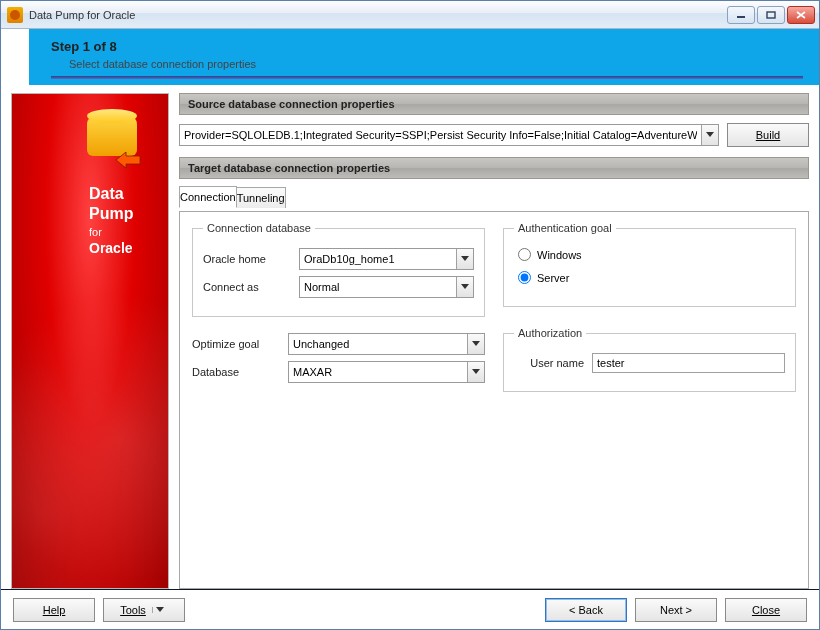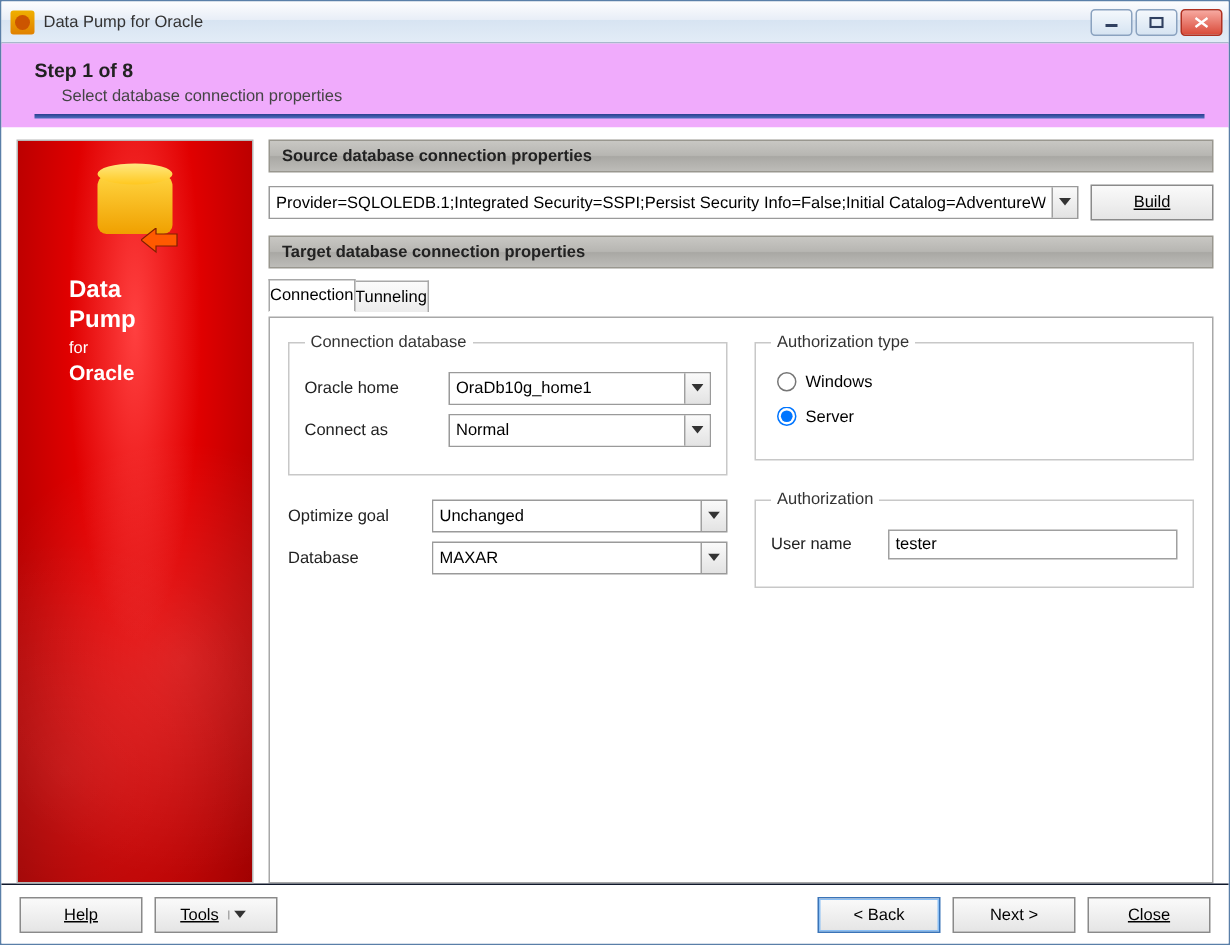--- a/index.html
+++ b/index.html
@@ -9,33 +9,33 @@
 
 .titlebar { height: 28px; background: linear-gradient(#fdfdfe, #e8eef7 45%, #d7e4f2 46%, #e2ecf7); display: flex; align-items: center; padding: 0 4px; border-bottom: 1px solid #a8b8cc; }
 .titlebar .app-icon { width: 16px; height: 16px; margin: 0 6px 0 2px; background: linear-gradient(#f0b000, #e08000); border-radius: 2px; position: relative; }
 .titlebar .app-icon::after { content:''; position:absolute; left:3px; top:3px; width:10px;height:10px;border-radius:50%;background:#cc5500; }
 .titlebar .title { flex: 1; color: #333; }
 .winbtns { display: flex; gap: 2px; }
 .winbtn { width: 28px; height: 18px; border: 1px solid #8aa2bf; border-radius: 3px; background: linear-gradient(#f4f8fc,#d6e4f2); display:flex;align-items:center;justify-content:center; font-size:10px; color:#304060; cursor:pointer;}
 .winbtn.close { background: linear-gradient(#f7a9a0,#d94b3a); border-color:#b03020; color:#fff; font-weight:bold;}
 .winbtn svg { display:block; }
 
-.header { padding: 10px 16px 6px 22px; background:#f0abfc; }
+.header { padding: 10px 16px 6px 22px; background:#0ea5e9;margin-left:28px; }
 .header h1 { font-size: 13px; font-weight: bold; color:#222; }
 .header .subtitle { margin-top: 4px; padding-left: 18px; color:#444; }
 .header-divider { height:3px; background: linear-gradient(#2b3e8f,#5070c0); margin-top:6px; }
 
 .content { flex:1; display:flex; padding: 8px 10px 0 10px; gap: 10px; background:#fff; }
 
 .sidebar { width: 158px; border:1px solid #b8b8b8; background: radial-gradient(ellipse at 50% 25%, #ff4040 0%, #e00000 40%, #a00000 100%); position:relative; overflow:hidden;}
 .sidebar::before { content:''; position:absolute; inset:0; background:
   radial-gradient(circle at 70% 70%, rgba(255,255,255,0.12) 0%, transparent 40%),
   radial-gradient(circle at 20% 85%, rgba(255,255,255,0.08) 0%, transparent 35%);
 }
-.sidebar-inner { position:relative; padding: 22px 0 0 0; text-align:center; }
+.sidebar-inner { position:relative; padding: 22px 0 0 0; text-align:center;margin-left:43px; }
 .db-icon { width:56px; height:56px; margin: 0 auto 12px; position:relative; }
 .db-icon .cyl { width:50px; height:40px; background:linear-gradient(#ffd540,#f0a000); border-radius:8px 8px 6px 6px; margin:0 auto; position:relative; }
 .db-icon .cyl::before { content:''; position:absolute; top:-7px;left:0;right:0;height:14px;background:linear-gradient(#ffe880,#ffc820);border-radius:50%; }
 .db-icon .arrow { position:absolute; right:-2px; bottom:-2px; width:26px;height:22px; }
 .db-icon .arrow svg path { fill:#ff5a00; stroke:#802000; stroke-width:0.8; }
 .brand { color:#fff; font-weight:bold; text-align:left; padding-left:34px; line-height:1.25; }
 .brand .l1 { font-size:16px; }
 .brand .l2 { font-size:16px; }
 .brand .l3 { font-size:11px; font-weight:normal; margin-top:2px;}
 .brand .l4 { font-size:14px; }
@@ -69,21 +69,21 @@
 .form-row label.lab { width:88px; color:#222; }
 .form-row .combo { flex:1; }
 .form-row input.txt { flex:1; height:20px; border:1px solid #a0a0a0; padding:0 4px; }
 
 .radio-row { display:flex; align-items:center; gap:6px; margin:6px 0 10px 4px; }
 .radio-row input { width:13px;height:13px; }
 
 .below-row { display:flex; gap:18px; margin-top:10px; }
 .left-fields { flex:1; }
 .right-fields { flex:1; }
-.right-fields fieldset .form-row label.lab { width:70px; }
+.right-fields fieldset .form-row label.lab { width:70px;text-align:right; }
 
 .footer { height:40px; display:flex; align-items:center; padding:0 12px; gap:8px; border-top:1px solid #0f172a; background:#fff; }
 .footer .spacer { flex:1; }
 .btn-tools { display:flex; }
 .btn-tools .dd { width:16px; border-left:1px solid #a8a8a8; display:flex;align-items:center;justify-content:center; margin-left:6px;}
 </style>
 </head>
 <body>
 
 <div class="window">
@@ -183,21 +183,21 @@
                       <svg width="8" height="6">
                         <path d="M0 0 L8 0 L4 5 Z"></path>
                       </svg>
                     </div>
                 </div>
               </div>
             </fieldset>
           </div>
           <div class="panel-col">
             <fieldset>
-              <legend>Authorization type</legend>
+              <legend>Authentication goal</legend>
               <div class="radio-row">
                 <input type="radio" name="auth" style="">
                 <span>Windows</span>
               </div>
               <div class="radio-row">
                 <input type="radio" name="auth" checked="" style="">
                 <span>Server</span>
               </div>
             </fieldset>
           </div>

